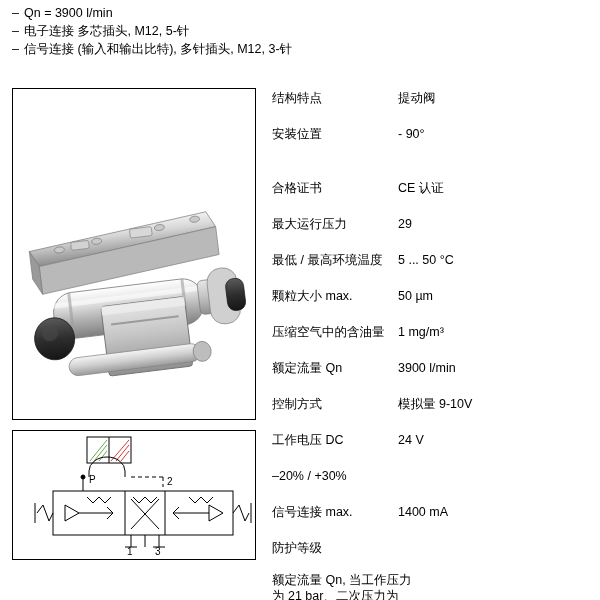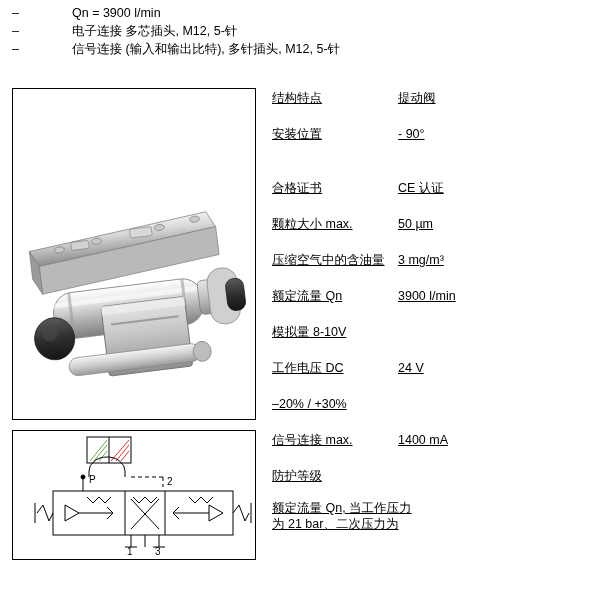--- a/index.html
+++ b/index.html
@@ -32,21 +32,20 @@
   .bullet-row {
     display: flex;
     white-space: nowrap;
   }
   .bullet-dash {
     width: 12px;
     flex: 0 0 12px;
   }
   .bullet-text {
     flex: 1 1 auto;
-    margin-left: 48px;
   }
 
   
   .photo-box {
     position: absolute;
     left: 12px;
     top: 88px;
     width: 242px;
     height: 330px;
     border: 1px solid #000000;
@@ -71,21 +70,20 @@
     top: 88px;
     width: 318px;
     font-size: 12.5px;
     line-height: 16px;
   }
   .spec-row {
     display: flex;
     align-items: flex-start;
     min-height: 34px;
     padding-top: 2px;
-    text-decoration: underline;
   }
   .spec-label {
     width: 126px;
     flex: 0 0 126px;
     padding-right: 4px;
     box-sizing: border-box;
   }
   .spec-value {
     flex: 1 1 auto;
   }
@@ -108,21 +106,21 @@
     <div class="bullet-row">
       <span class="bullet-dash">–</span>
       <span class="bullet-text">Qn = 3900 l/min</span>
     </div>
     <div class="bullet-row">
       <span class="bullet-dash">–</span>
       <span class="bullet-text">电子连接  多芯插头,  M12, 5-针</span>
     </div>
     <div class="bullet-row">
       <span class="bullet-dash">–</span>
-      <span class="bullet-text">信号连接 (输入和输出比特),  多针插头, M12, 5-针</span>
+      <span class="bullet-text">信号连接 (输入和输出比特),  多针插头, M12, 3-针</span>
     </div>
   </div>
 
   <div class="photo-box">
     <svg width="240" height="328" viewBox="0 0 240 328">
       <defs>
         <linearGradient id="gBodyTop" x1="0" y1="0" x2="0" y2="1">
           <stop offset="0%" stop-color="#f2f2f2"></stop>
           <stop offset="35%" stop-color="#d8d8d8"></stop>
           <stop offset="75%" stop-color="#a9a9a9"></stop>
@@ -284,46 +282,59 @@
       </div>
     </div>
 
     <div class="spec-row">
       <div class="spec-label">合格证书</div>
       <div class="spec-value">
         <span class="line">CE 认证</span>
       </div>
     </div>
 
-
+    <div class="spec-row">
+      <div class="spec-label">最大运行压力</div>
+      <div class="spec-value">
+        <span class="line">29</span>
+      </div>
+    </div>
+
+    <div class="spec-row">
+      <div class="spec-label">最低 / 最高环境温度</div>
+      <div class="spec-value">
+        <span class="line">5 ... 50 °C</span>
+      </div>
+    </div>
 
     <div class="spec-row">
       <div class="spec-label">颗粒大小 max.</div>
       <div class="spec-value">
         <span class="line">50 µm</span>
       </div>
     </div>
 
     <div class="spec-row">
       <div class="spec-label">压缩空气中的含油量</div>
       <div class="spec-value">
-        <span class="line">3 mg/m³</span>
+        <span class="line">1 mg/m³</span>
       </div>
     </div>
 
     <div class="spec-row">
       <div class="spec-label">额定流量 Qn</div>
       <div class="spec-value">
         <span class="line">3900 l/min</span>
       </div>
     </div>
 
     <div class="spec-row">
-      <div class="spec-value">
-        <span class="line">模拟量 8-10V</span>
+      <div class="spec-label">控制方式</div>
+      <div class="spec-value">
+        <span class="line">模拟量 9-10V</span>
       </div>
     </div>
 
     <div class="spec-row">
       <div class="spec-label">工作电压 DC</div>
       <div class="spec-value">
         <span class="line">24 V</span>
       </div>
     </div>
 

